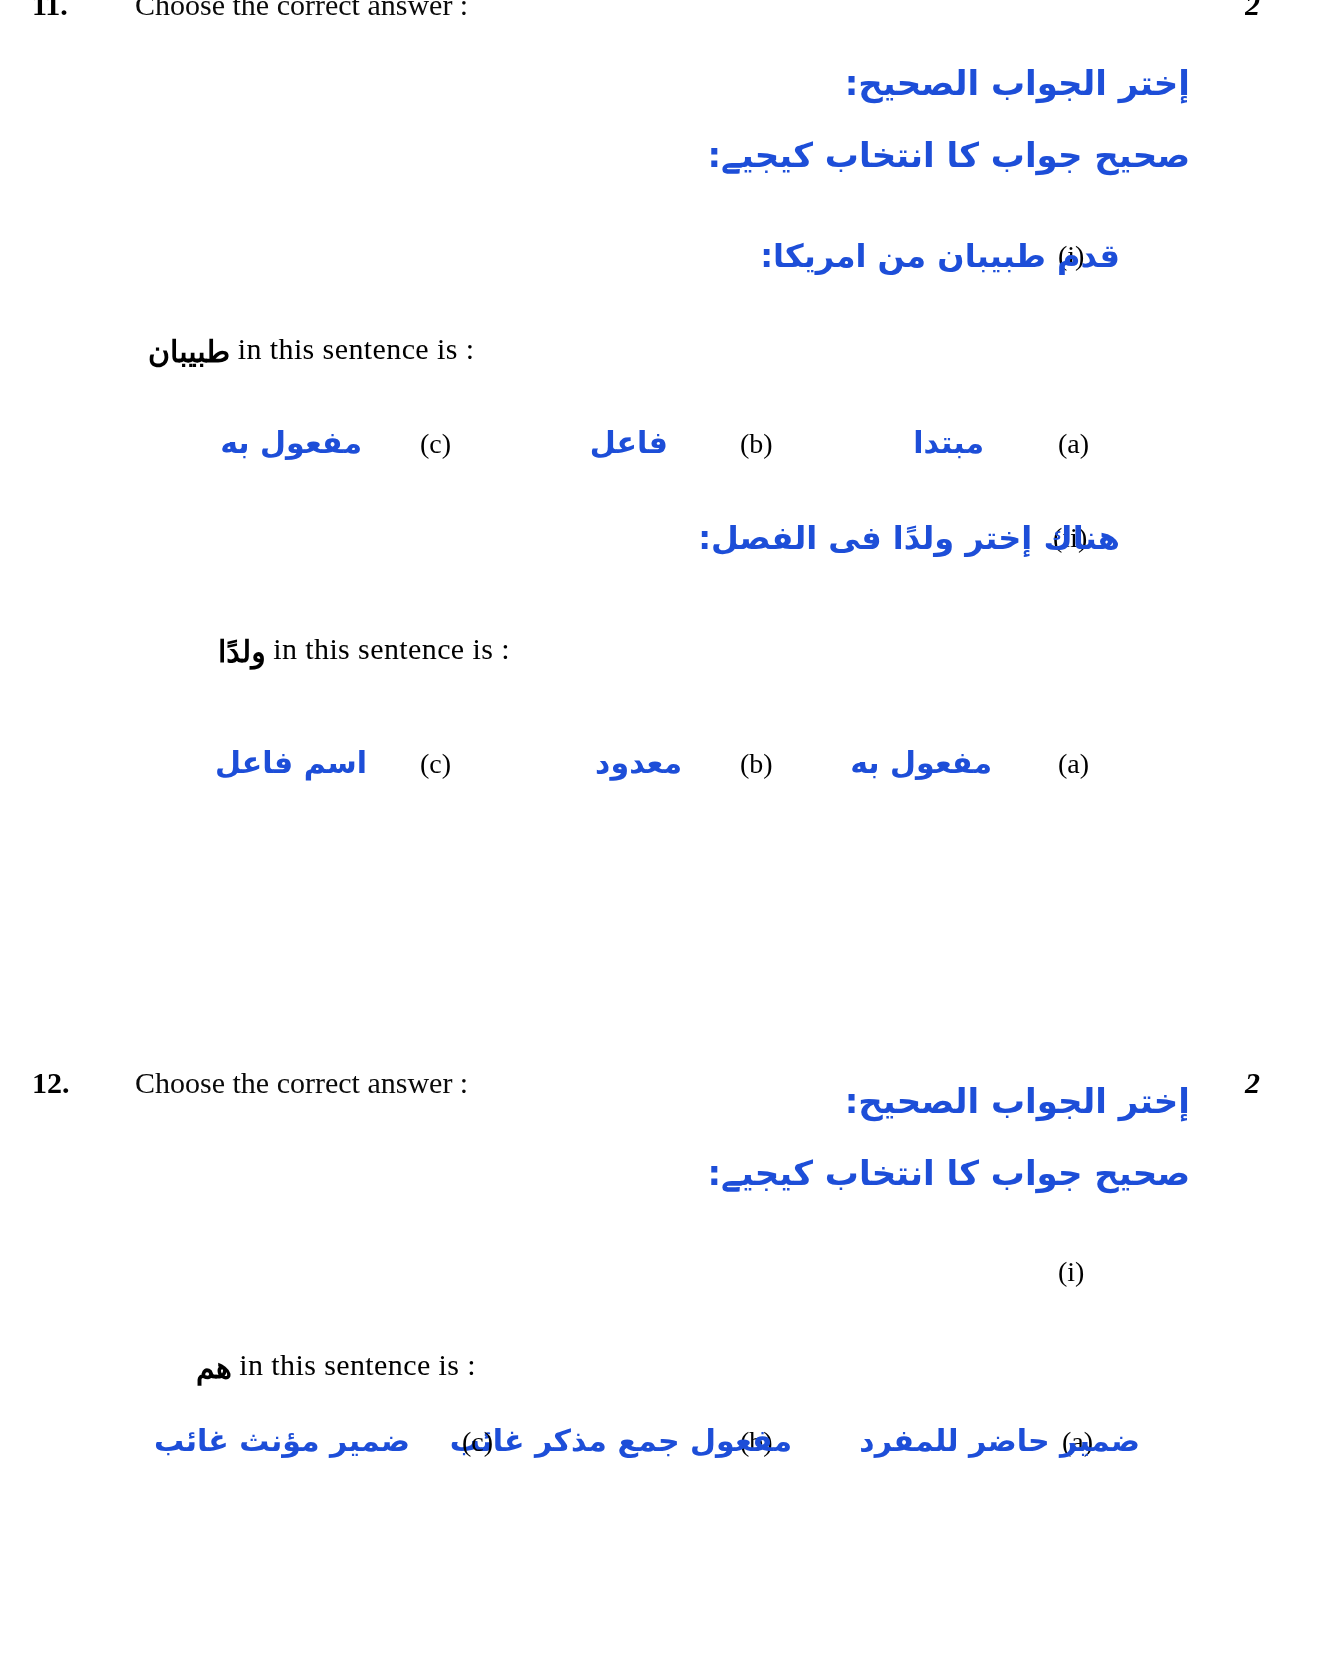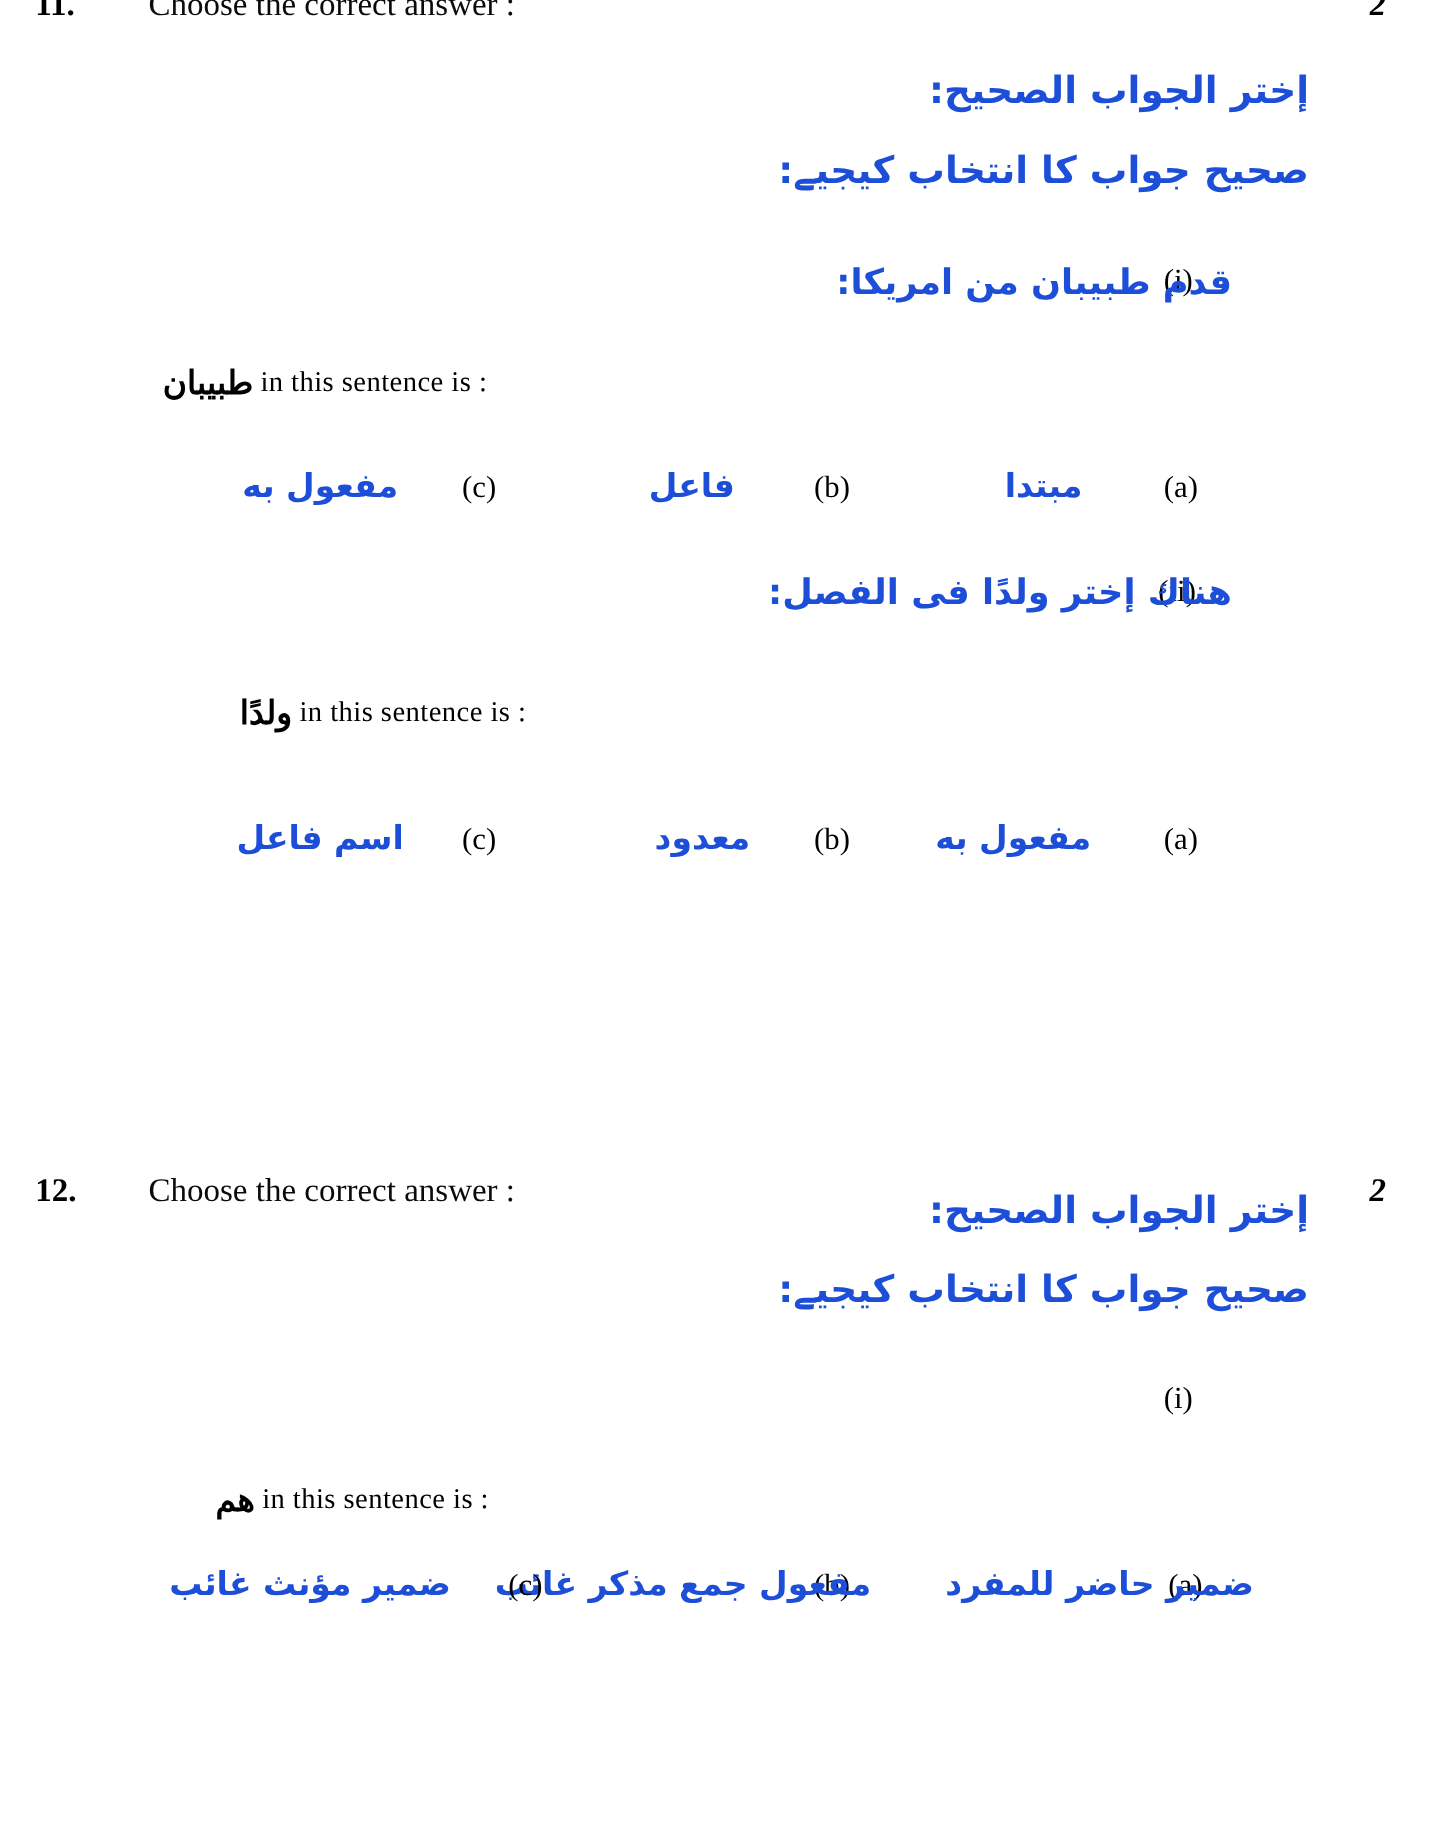--- a/index.html
+++ b/index.html
@@ -73,21 +73,21 @@
 
   
   .mixline {
     position: absolute;
     white-space: nowrap;
     line-height: 1;
   }
   .mixline .ar-inline { vertical-align: -3px; }
   .mixline .en-inline {
     font-family: "Liberation Serif", "DejaVu Serif", serif;
-    font-size: 26px;
+    font-size: 30px;
     letter-spacing: 0.4px;
     text-align: right;
   }
 
   
   .clip-top { overflow: hidden; }
 </style>
 </head>
 <body>
 

